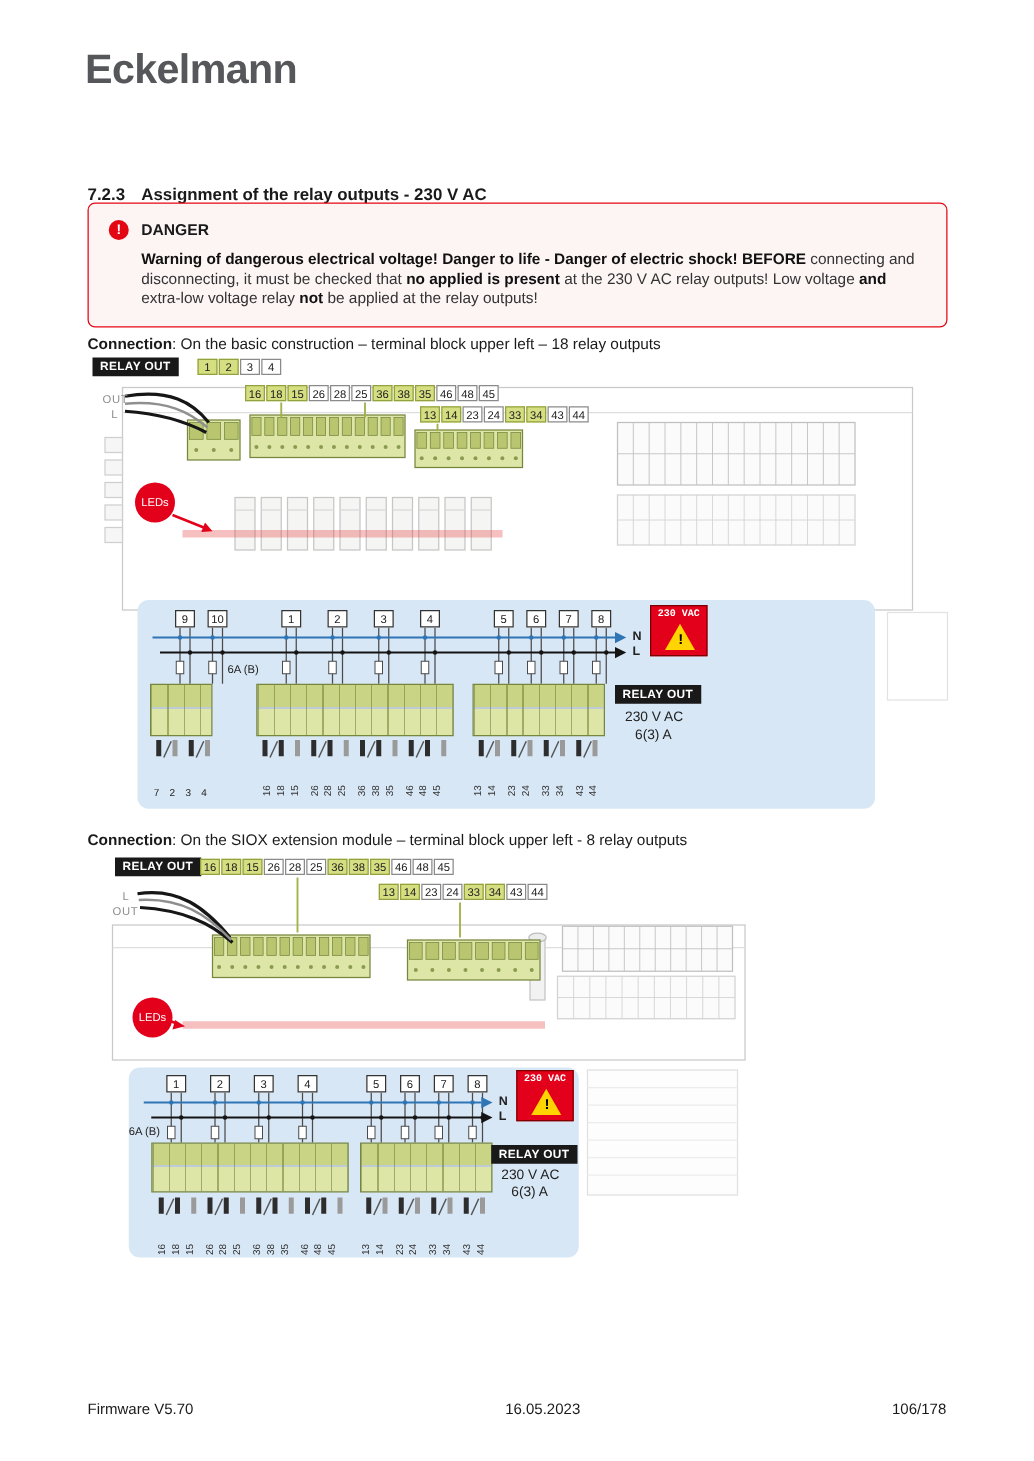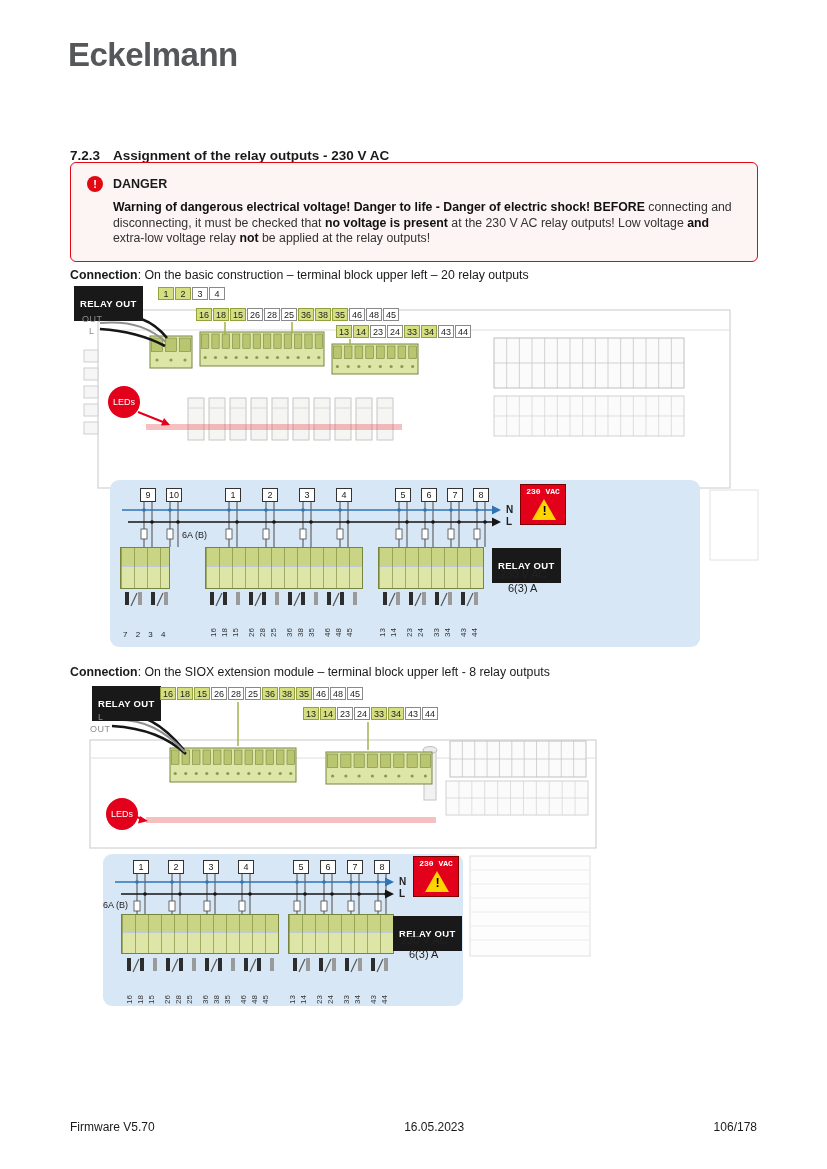--- a/index.html
+++ b/index.html
@@ -14,21 +14,21 @@
   .danger-head { position:absolute; left:16px; top:13px; display:flex; align-items:center; gap:10px; }
   .danger-icon { width:16px; height:16px; border-radius:50%; background:#e30613; color:#fff;
           font-weight:bold; font-size:11px; display:inline-flex; align-items:center; justify-content:center; flex:none; }
   .danger-title { font-size:12.5px; font-weight:bold; }
   .danger-body { position:absolute; left:42px; top:37px; width:628px; font-size:12.3px; line-height:15.5px; color:#333; }
   .danger-body b { color:#111; }
   .conn { position:absolute; left:70px; font-size:12.3px; }
   .diagram { position:absolute; }
   .bgsvg, .psvg { position:absolute; left:0; top:0; }
   .tag { position:absolute; background:#191919; color:#fff; font-weight:bold; font-size:9.5px;
-         padding:12px 6px; white-space:nowrap; letter-spacing:0.3px; }
+         padding:2px 6px; white-space:nowrap; letter-spacing:0.3px; }
   .nrow { position:absolute; display:flex; white-space:nowrap; }
   .nbox { width:16px; height:13px; line-height:12px; font-size:9px; text-align:center; background:#fff;
           border:1px solid #8a8a8a; margin-right:1px; color:#222; flex:none; }
   .nbox.hl { background:#d6de82; border-color:#93a23f; }
   .wire-label { position:absolute; font-size:9px; color:#8d8d8d; letter-spacing:0.5px; }
   .leds { position:absolute; width:32px; height:32px; border-radius:50%; background:#e2001a; color:#fff;
           font-size:9px; font-weight:normal; display:flex; align-items:center; justify-content:center; z-index:3; }
   .panel { position:absolute; background:#d8e7f5; border-radius:9px; z-index:2; }
   .orow { position:absolute; display:flex; }
   .obox { width:16px; height:14px; line-height:13px; font-size:9px; text-align:center; background:#fff;
@@ -59,24 +59,24 @@
   <div class="heading">
     <span>7.2.3</span>
     <span>Assignment of the relay outputs - 230 V AC</span>
   </div>
 
   <div class="danger-box">
     <div class="danger-head">
       <span class="danger-icon">!</span>
       <span class="danger-title">DANGER</span>
     </div>
-    <p class="danger-body"><b>Warning of dangerous electrical voltage! Danger to life - Danger of electric shock! BEFORE</b><span> connecting and disconnecting, it must be checked that </span><b>no voltage is present</b><span> at the 230 V AC relay outputs! Low voltage </span><b>and</b><span> extra-low voltage relay </span><b>not</b><span> be applied at the relay outputs!</span></p>
+    <p class="danger-body"><b>Warning of dangerous electrical voltage! Danger to life - Danger of electric shock! BEFORE</b><span> connecting and disconnecting, it must be checked that </span><b>no applied is present</b><span> at the 230 V AC relay outputs! Low voltage </span><b>and</b><span> extra-low voltage relay </span><b>not</b><span> be applied at the relay outputs!</span></p>
   </div>
 
-  <p class="conn" style="top:268px"><b>Connection</b><span>: On the basic construction – terminal block upper left – 20 relay outputs</span></p>
+  <p class="conn" style="top:268px"><b>Connection</b><span>: On the basic construction – terminal block upper left – 18 relay outputs</span></p>
 
   <div class="diagram" id="d1" style="left:70px;top:284px;width:700px;height:372px;">
     <svg class="bgsvg" id="d1bg" width="700" height="372" viewBox="0 0 700 372">
         <rect x="28" y="26" width="632" height="178" fill="#ffffff" stroke="#c9c9c9"></rect>
 <line x1="28" y1="46" x2="660" y2="46" stroke="#dedede"></line>
 <rect x="14" y="66" width="14" height="12" fill="#f6f6f6" stroke="#cfcfcf"></rect>
 <rect x="14" y="84" width="14" height="12" fill="#f6f6f6" stroke="#cfcfcf"></rect>
 <rect x="14" y="102" width="14" height="12" fill="#f6f6f6" stroke="#cfcfcf"></rect>
 <rect x="14" y="120" width="14" height="12" fill="#f6f6f6" stroke="#cfcfcf"></rect>
 <rect x="14" y="138" width="14" height="12" fill="#f6f6f6" stroke="#cfcfcf"></rect>

